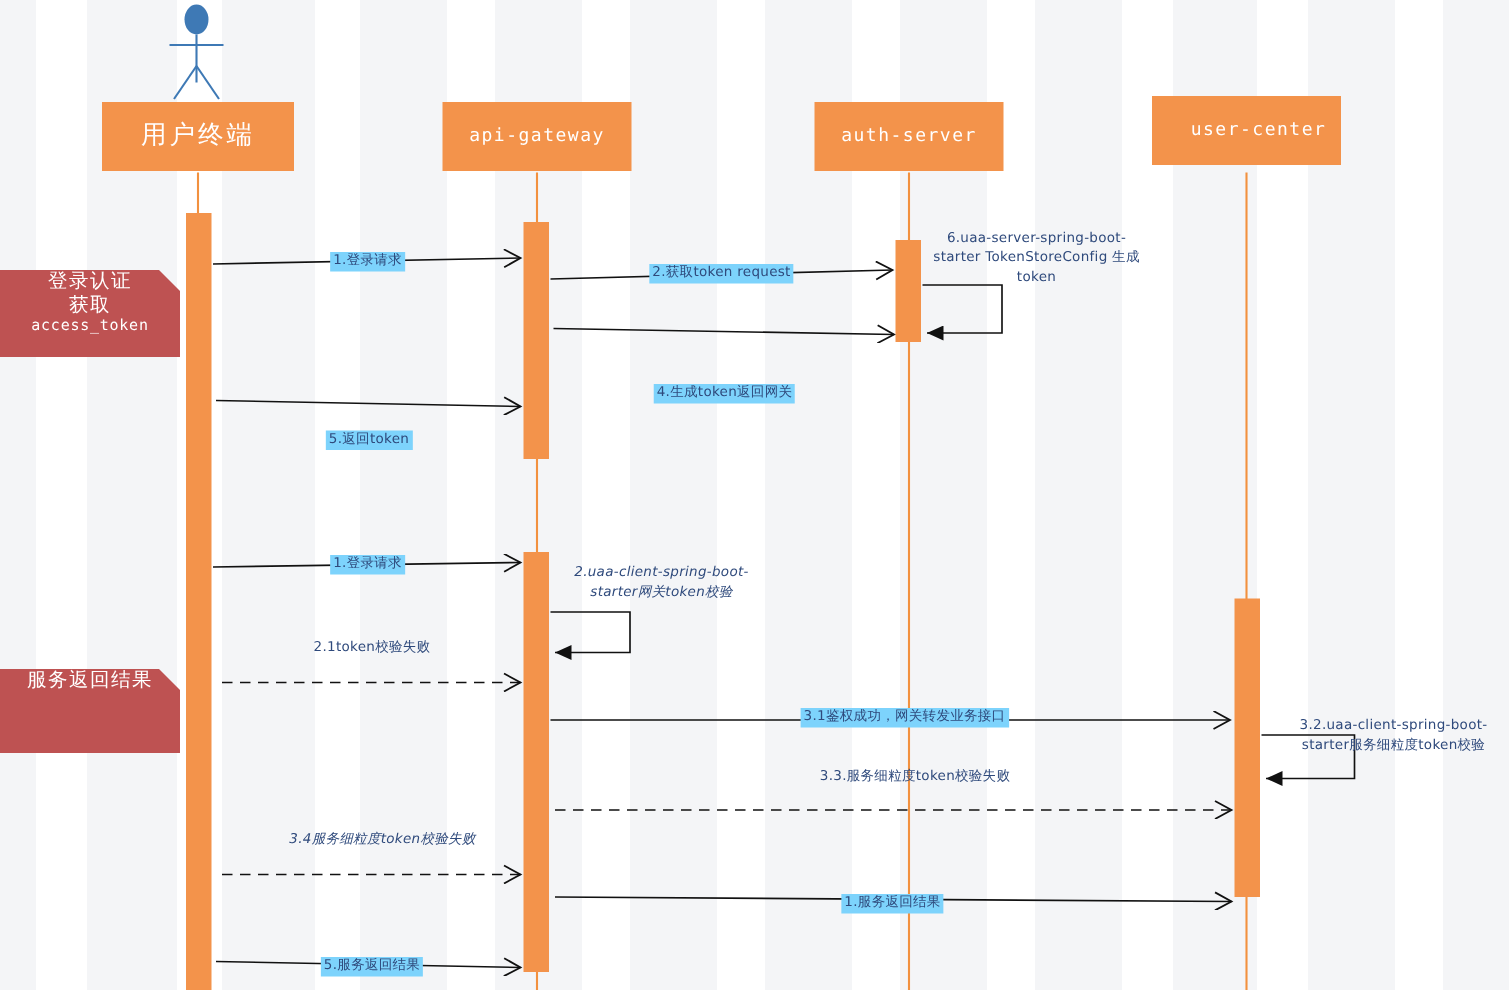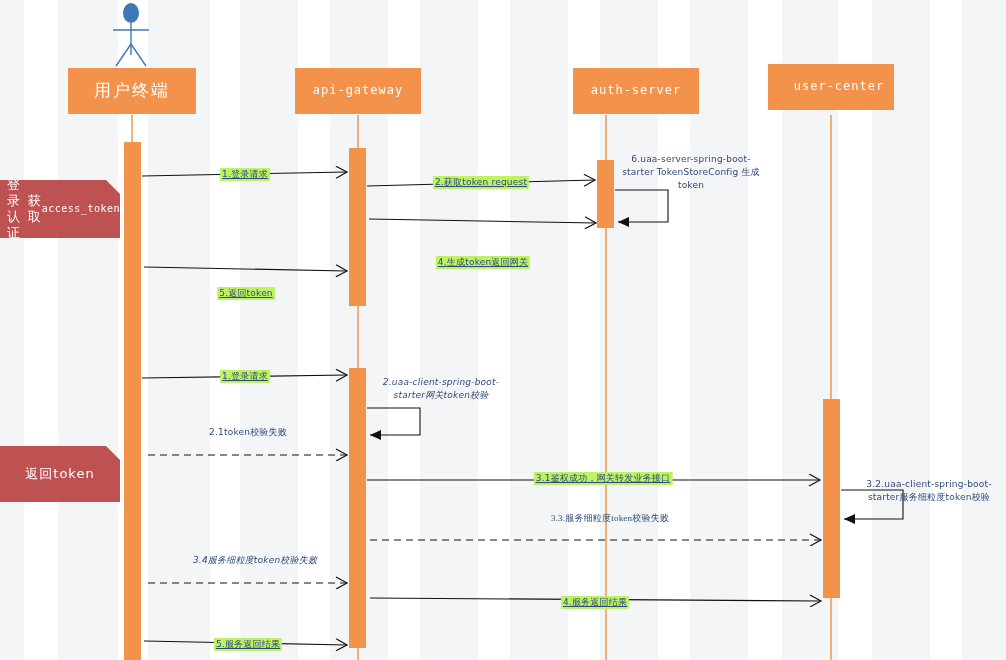--- a/index.html
+++ b/index.html
@@ -43,23 +43,23 @@
     letter-spacing:2px;
   }
 
   
   .note{
     position:absolute;
     background:#BE5252;
     color:#ffffff;
     box-sizing:border-box;
     display:flex;
-    flex-direction:row;
+    flex-direction:column;
     align-items:center;
-    justify-content:center;
+    justify-content:flex-start;
     text-align:center;
     line-height:1.22;
     font-size:13px;
     letter-spacing:1px;
     clip-path:polygon(0 0, calc(100% - 14px) 0, 100% 14px, 100% 100%, 0 100%);
   }
   .note .mono-line{
     font-family:"DejaVu Sans Mono","Liberation Mono",monospace;
     font-size:10px;
     letter-spacing:0.5px;
@@ -76,22 +76,21 @@
     background:transparent;
   }
   .msg-label.centered{
     text-align:center;
     white-space:normal;
     transform:translateX(-50%);
   }
   .msg-label.inline{
     transform:translateX(-50%);
     padding:0 2px;
-    background:#bef264;
-    text-decoration:underline;
+    background:#7dd3fc;
   }
 </style>
 </head>
 <body>
 
 <div id="canvas">
 
   <div id="bands">
     <div class="band" style="left:0px;width:24px;"></div>
     <div class="band" style="left:58px;width:60px;"></div>
@@ -208,36 +207,36 @@
   </svg>
 
   <div class="participant cjk" style="left:68px;top:68px;width:128px;height:46px;">
     <span>用户终端</span>
   </div>
 
   <div class="participant mono" style="left:295px;top:68px;width:126px;height:46px;">
     <span>api-gateway</span>
   </div>
 
-  <div class="participant mono" style="left:543px;top:68px;width:126px;height:46px;margin-left:30px;">
+  <div class="participant mono" style="left:543px;top:68px;width:126px;height:46px;">
     <span>auth-server</span>
   </div>
 
   <div class="participant mono" style="left:768px;top:64px;width:126px;height:46px;padding-left:16px;">
     <span>user-center</span>
   </div>
 
   <div class="note" style="left:0px;top:180px;width:120px;height:58px;">
     <div>登录认证</div>
     <div>获取</div>
     <div class="mono-line">access_token</div>
   </div>
 
   <div class="note" style="left:0px;top:446px;width:120px;height:56px;">
-    <div>返回token</div>
+    <div>服务返回结果</div>
   </div>
 
   <div class="msg-label inline" style="left:245px;top:168px;">1.登录请求</div>
 
   <div class="msg-label inline" style="left:481px;top:176px;">2.获取token request</div>
 
   <div class="msg-label centered" style="left:691px;top:153px;width:140px;">6.uaa-server-spring-boot-starter TokenStoreConfig 生成token</div>
 
   <div class="msg-label inline" style="left:483px;top:216px;margin-top:40px;">4.生成token返回网关</div>
 
@@ -246,21 +245,21 @@
   <div class="msg-label inline" style="left:245px;top:370px;">1.登录请求</div>
 
   <div class="msg-label centered" style="left:441px;top:376px;width:122px;font-style:italic;">2.uaa-client-spring-boot-starter网关token校验</div>
 
   <div class="msg-label centered" style="left:248px;top:426px;width:180px;">2.1token校验失败</div>
 
   <div class="msg-label inline" style="left:603px;top:472px;">3.1鉴权成功，网关转发业务接口</div>
 
   <div class="msg-label centered" style="left:929px;top:478px;width:150px;">3.2.uaa-client-spring-boot-starter服务细粒度token校验</div>
 
-  <div class="msg-label centered" style="left:610px;top:512px;width:220px;font-family:Liberation Serif, serif;">3.3.服务细粒度token校验失败</div>
+  <div class="msg-label centered" style="left:610px;top:512px;width:220px;">3.3.服务细粒度token校验失败</div>
 
   <div class="msg-label centered" style="left:255px;top:554px;width:220px;font-style:italic;">3.4服务细粒度token校验失败</div>
 
-  <div class="msg-label inline" style="left:595px;top:596px;">4.服务返回结果</div>
+  <div class="msg-label inline" style="left:595px;top:596px;">1.服务返回结果</div>
 
   <div class="msg-label inline" style="left:248px;top:638px;">5.服务返回结果</div>
 
 </div>
 
 </body></html>

